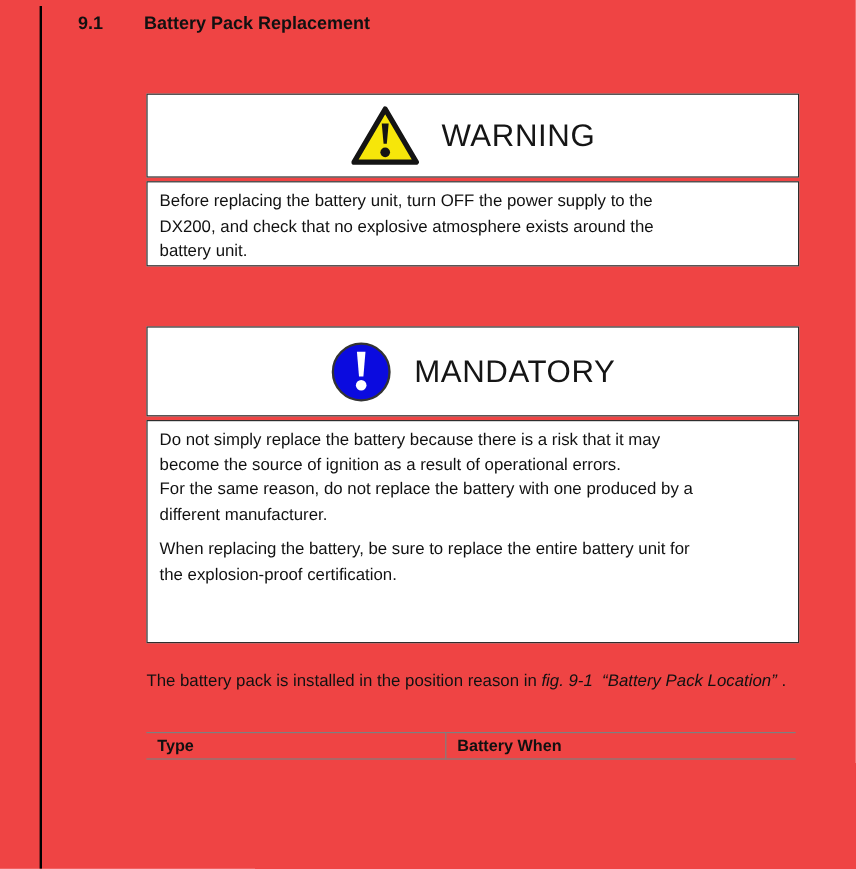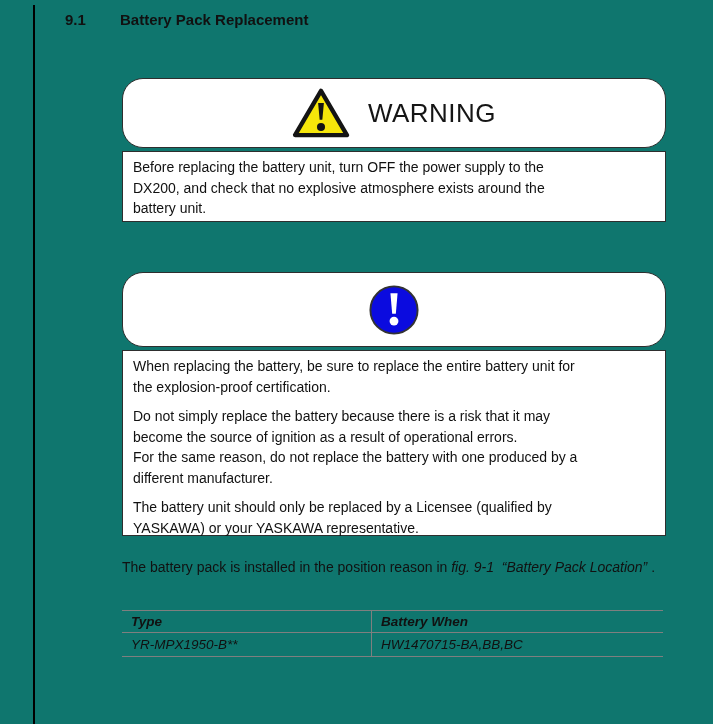--- a/index.html
+++ b/index.html
@@ -1,56 +1,56 @@
 <!DOCTYPE html>
 <html><head>
 <meta charset="utf-8">
 <style>
   html,body { margin:0; padding:0; }
   body { background:#ffffff; }
   .page {
-    position:relative; width:713px; height:724px; background:#0f766e;
+    position:relative; width:713px; height:724px; background:#ef4444;
     font-family:"Liberation Sans", sans-serif; color:#111;
     overflow:hidden;
   }
   .margin-rule {
     position:absolute; left:33px; top:5px; width:2px; height:719px; background:#000;
   }
   .section-heading {
     position:absolute; left:65px; top:11px;
     font-size:15px; font-weight:bold; white-space:nowrap;
   }
   .section-heading .num { display:inline-block; width:55px; }
   .alert {
     position:absolute; left:122px; width:544px;
     border:1.5px solid #2e2e2e; box-sizing:border-box; background:#fff;
   }
   .alert-header {
-    display:flex; align-items:center; justify-content:center; gap:18px;border-radius:21px;
+    display:flex; align-items:center; justify-content:center; gap:18px;
   }
   .alert-label {
     font-size:26px; letter-spacing:0.5px; color:#151515;
   }
   .warning-header  { top:78px;  height:70px; }
   .warning-body    { top:151px; height:71px; }
   .mandatory-header{ top:272px; height:75px; }
   .mandatory-body  { top:350px; height:186px; }
   .alert-text {
     padding:5px 10px; font-size:14px; line-height:20.5px;
   }
   .alert-text p { margin:0; white-space:pre-line; }
   .mandatory-body .alert-text p + p { margin-top:9px; }
   .intro {
     position:absolute; left:122px; top:557px; width:548px; margin:0;
     font-size:14px; line-height:20.5px; white-space:pre-wrap;
   }
   .intro i { font-style:italic; }
   table.parts {
     position:absolute; left:122px; top:610px; width:541px;
-    border-collapse:collapse; font-size:13.5px; table-layout:fixed;font-style:italic;
+    border-collapse:collapse; font-size:13.5px; table-layout:fixed;
   }
   table.parts th, table.parts td {
     border-top:1.5px solid #7f7f7f; border-bottom:1.5px solid #7f7f7f;
     text-align:left; padding:4px 4px 4px 9px; vertical-align:middle;
     overflow:hidden; white-space:nowrap;
   }
   table.parts th { font-weight:bold; padding-top:3px; padding-bottom:3px; }
   table.parts th:first-child, table.parts td:first-child {
     width:236px; border-right:1.5px solid #7f7f7f;
   }
@@ -83,45 +83,40 @@
 battery unit.</p>
     </div>
   </div>
 
   <div class="alert alert-header mandatory-header">
     <svg class="icon" width="52" height="52" viewBox="0 0 54 54" aria-hidden="true">
       <circle cx="27" cy="27" r="24.5" fill="#0B0BDF" stroke="#333333" stroke-width="2"></circle>
       <path d="M23.3,9.5 L30.7,9.5 L28.9,31 L25.1,31 Z" fill="#ffffff"></path>
       <circle cx="27" cy="38.5" r="4.6" fill="#ffffff"></circle>
     </svg>
+    <span class="alert-label">MANDATORY</span>
   </div>
 
   <div class="alert mandatory-body">
     <div class="alert-text">
-      <p>When replacing the battery, be sure to replace the entire battery unit for
-the explosion-proof certification.</p>
       <p>Do not simply replace the battery because there is a risk that it may
 become the source of ignition as a result of operational errors.
 For the same reason, do not replace the battery with one produced by a
 different manufacturer.</p>
-      <p>The battery unit should only be replaced by a Licensee (qualified by
-YASKAWA) or your YASKAWA representative.</p>
+      <p>When replacing the battery, be sure to replace the entire battery unit for
+the explosion-proof certification.</p>
     </div>
   </div>
 
   <p class="intro"><span>The battery pack is installed in the position reason in </span><i>fig. 9-1  “Battery Pack Location”</i><span> .</span></p>
 
   <table class="parts">
     <thead>
       <tr>
         <th>Type</th>
         <th>Battery When</th>
       </tr>
     </thead>
     <tbody>
-      <tr>
-        <td>YR-MPX1950-B**</td>
-        <td>HW1470715-BA,BB,BC</td>
-      </tr>
     </tbody>
   </table>
 
 </div>
 
 </body></html>

